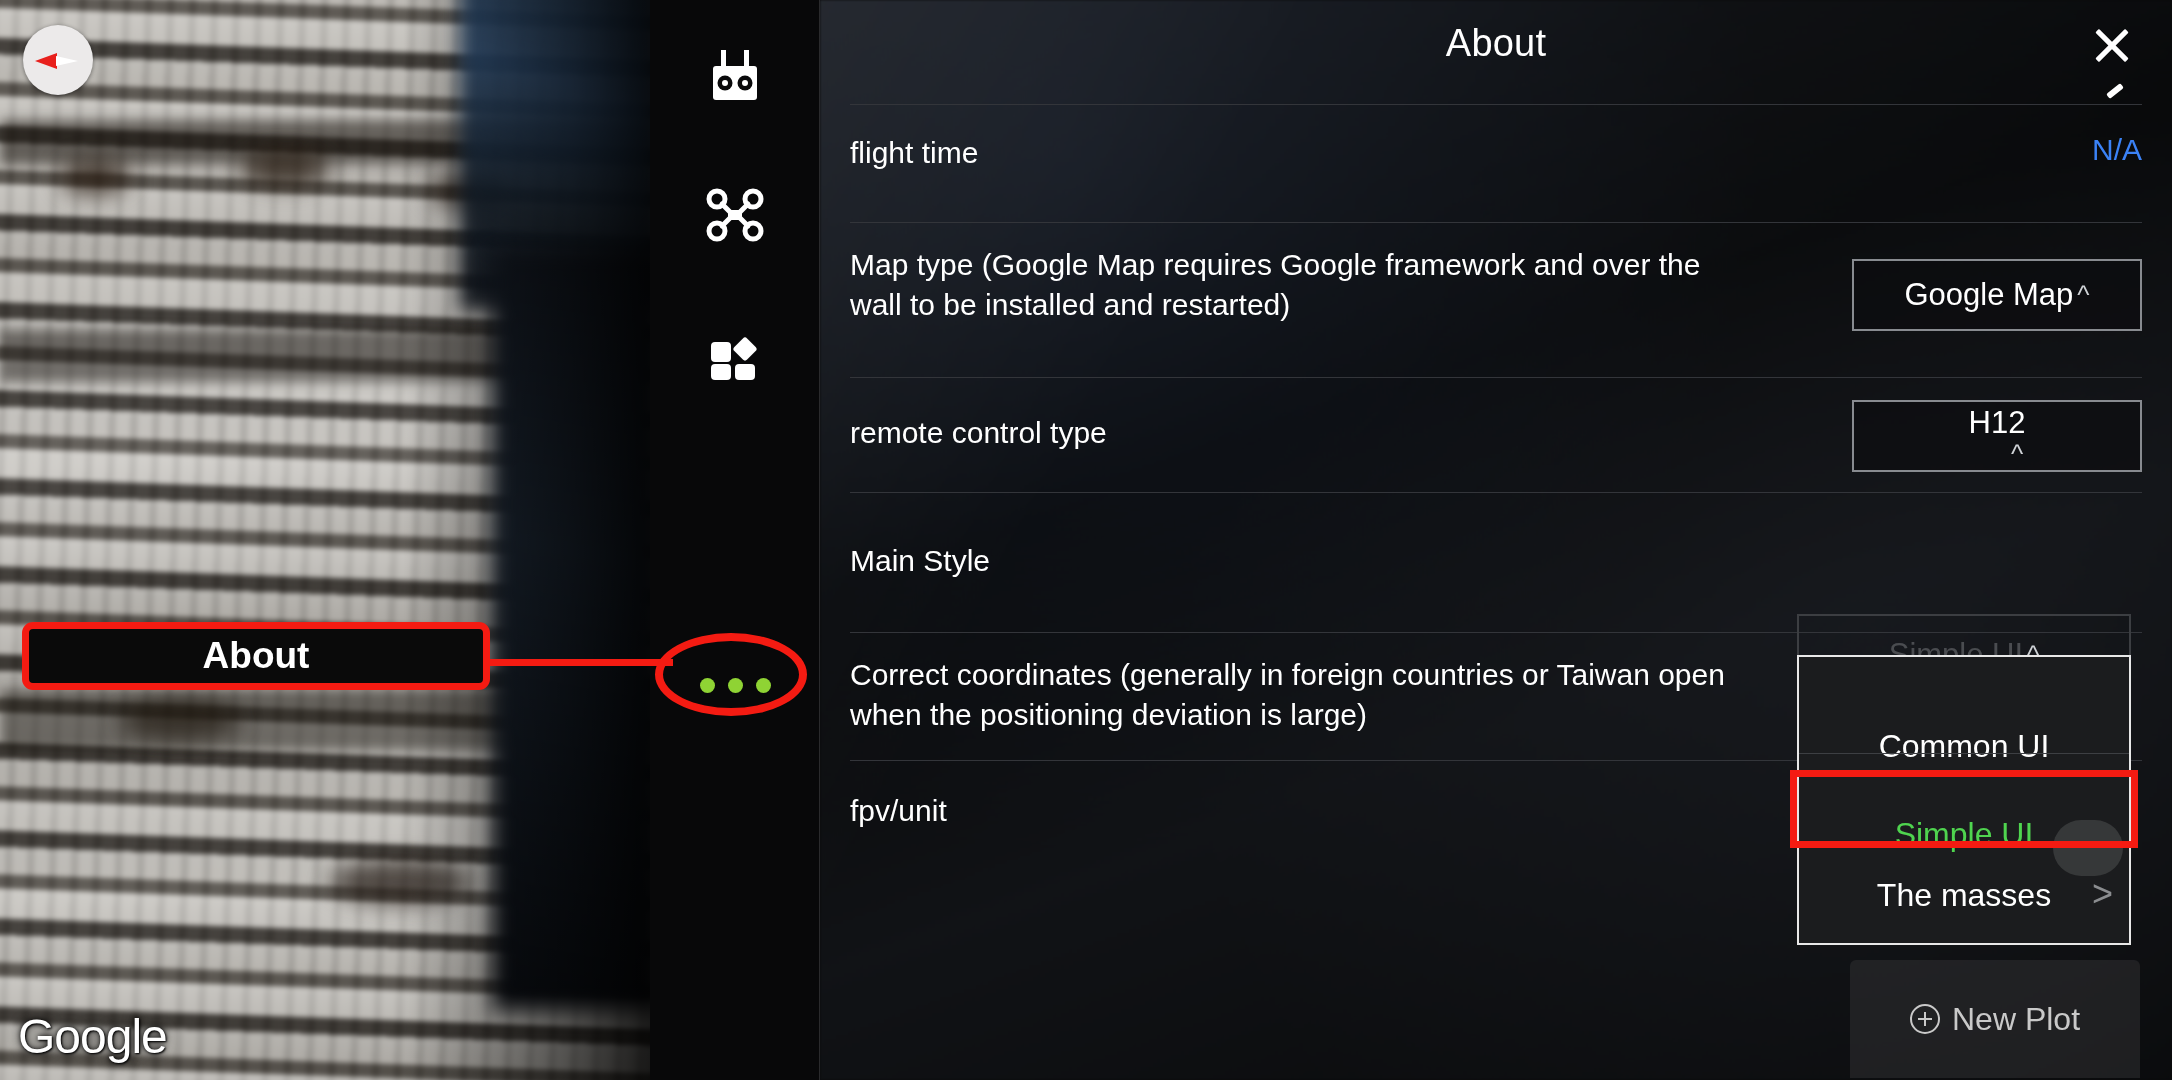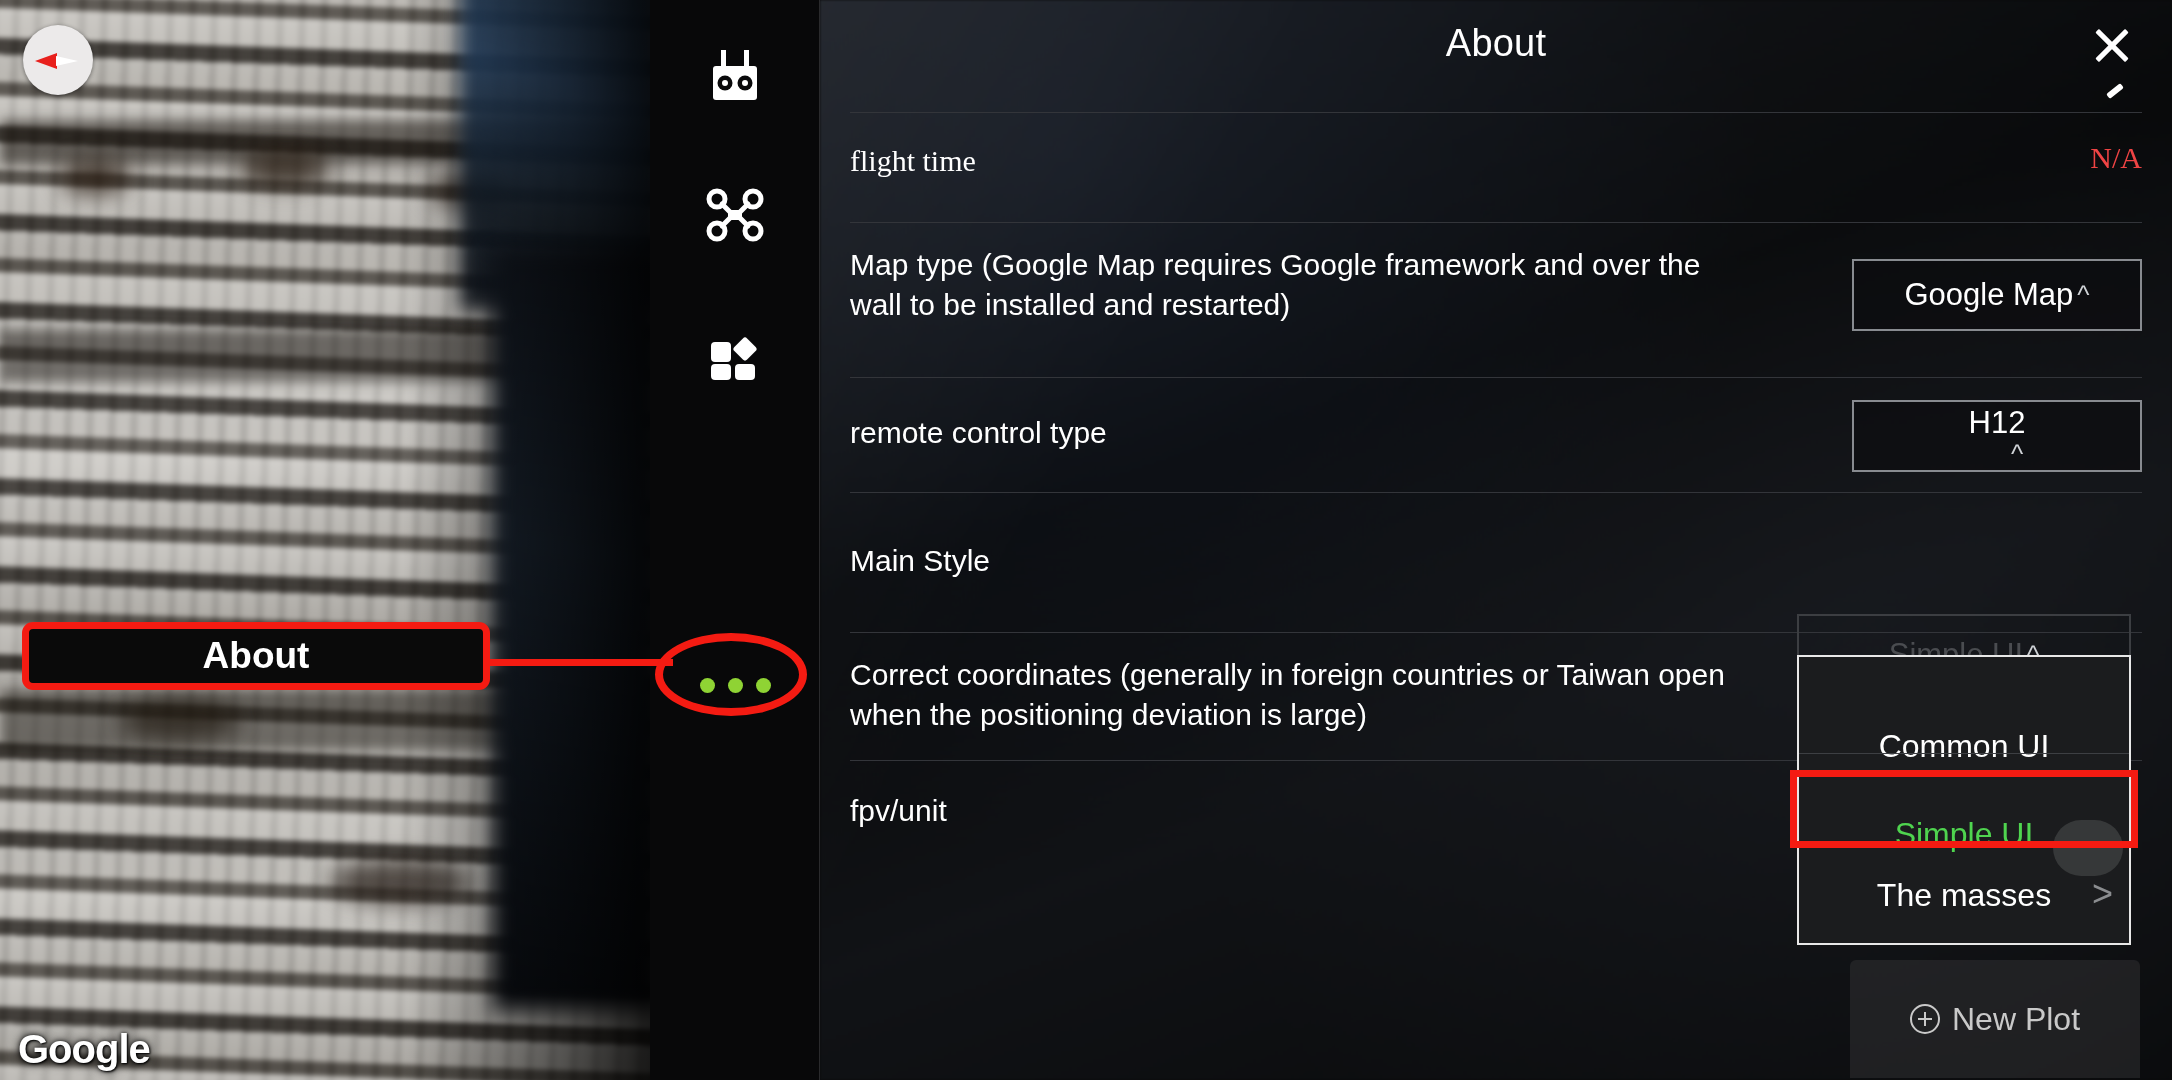--- a/index.html
+++ b/index.html
@@ -56,23 +56,23 @@
     border-top:8px solid transparent; border-bottom:8px solid transparent;
     border-right:22px solid #e8201c;
   }
   .compass .needle-w{
     position:absolute; left:33px; top:31px; width:0; height:0;
     border-top:5px solid transparent; border-bottom:5px solid transparent;
     border-left:22px solid #ffffff;
   }
 
   .google-logo{
-    position:absolute; left:18px; bottom:8px;
+    position:absolute; left:18px; bottom:16px;
     font-family:"Liberation Sans", sans-serif;
-    font-size:40px; font-weight:700; color:#fff; letter-spacing:-1px;
+    font-size:48px; font-weight:400; color:#fff; letter-spacing:-1px;
     text-shadow:0 0 5px rgba(0,0,0,.9), 0 0 12px rgba(0,0,0,.7),
                 1px 1px 2px rgba(0,0,0,.95);
   }
 
   
   .icon-rail{
     position:absolute; left:650px; top:0; width:170px; height:1080px;
     background:#080809;
     border-right:1px solid #2a2a2c;
   }
@@ -130,21 +130,21 @@
 
   .row{
     position:absolute; left:30px; width:1292px;
     border-top:1px solid #33353a;
   }
   .row-label{
     position:absolute; left:0; color:#fff; font-size:30px; line-height:1.33;
     font-weight:400; width:900px;
   }
   .row-value{
-    position:absolute; right:0; color:#ef4444; font-size:30px;
+    position:absolute; right:0; color:#3b82f6; font-size:30px;
   }
   .sel-box{
     position:absolute; border:2px solid #888b90;
     display:flex; align-items:center; justify-content:center;
     color:#fff; font-size:31px; background:rgba(12,13,15,.65);
   }
   .caret-up{
     display:inline-block; color:#cfd2d6; font-size:26px; line-height:1;
     margin-left:4px;
   }
@@ -301,21 +301,21 @@
     <div class="settings-inner">
 
       <div class="panel-title">About</div>
       <div class="close-x"></div>
       <div class="close-tick"></div>
 
       <div class="clip-top">
         
       </div>
 
-      <div class="row" style="top:112px;height:104px;font-family:Liberation Serif, serif;">
+      <div class="row" style="top:104px;height:104px;">
         <div class="row-label" style="top:28px;">flight time</div>
         <div class="row-value" style="top:28px;">N/A</div>
       </div>
 
       <div class="row" style="top:222px;height:155px;">
         <div class="row-label" style="top:22px;width:880px;">Map type (Google Map requires Google framework and over the wall to be installed and restarted)</div>
         <div class="sel-box" style="right:0;top:36px;width:290px;height:72px;">
           <span>Google Map</span>
           <span class="caret-up">^</span>
         </div>

